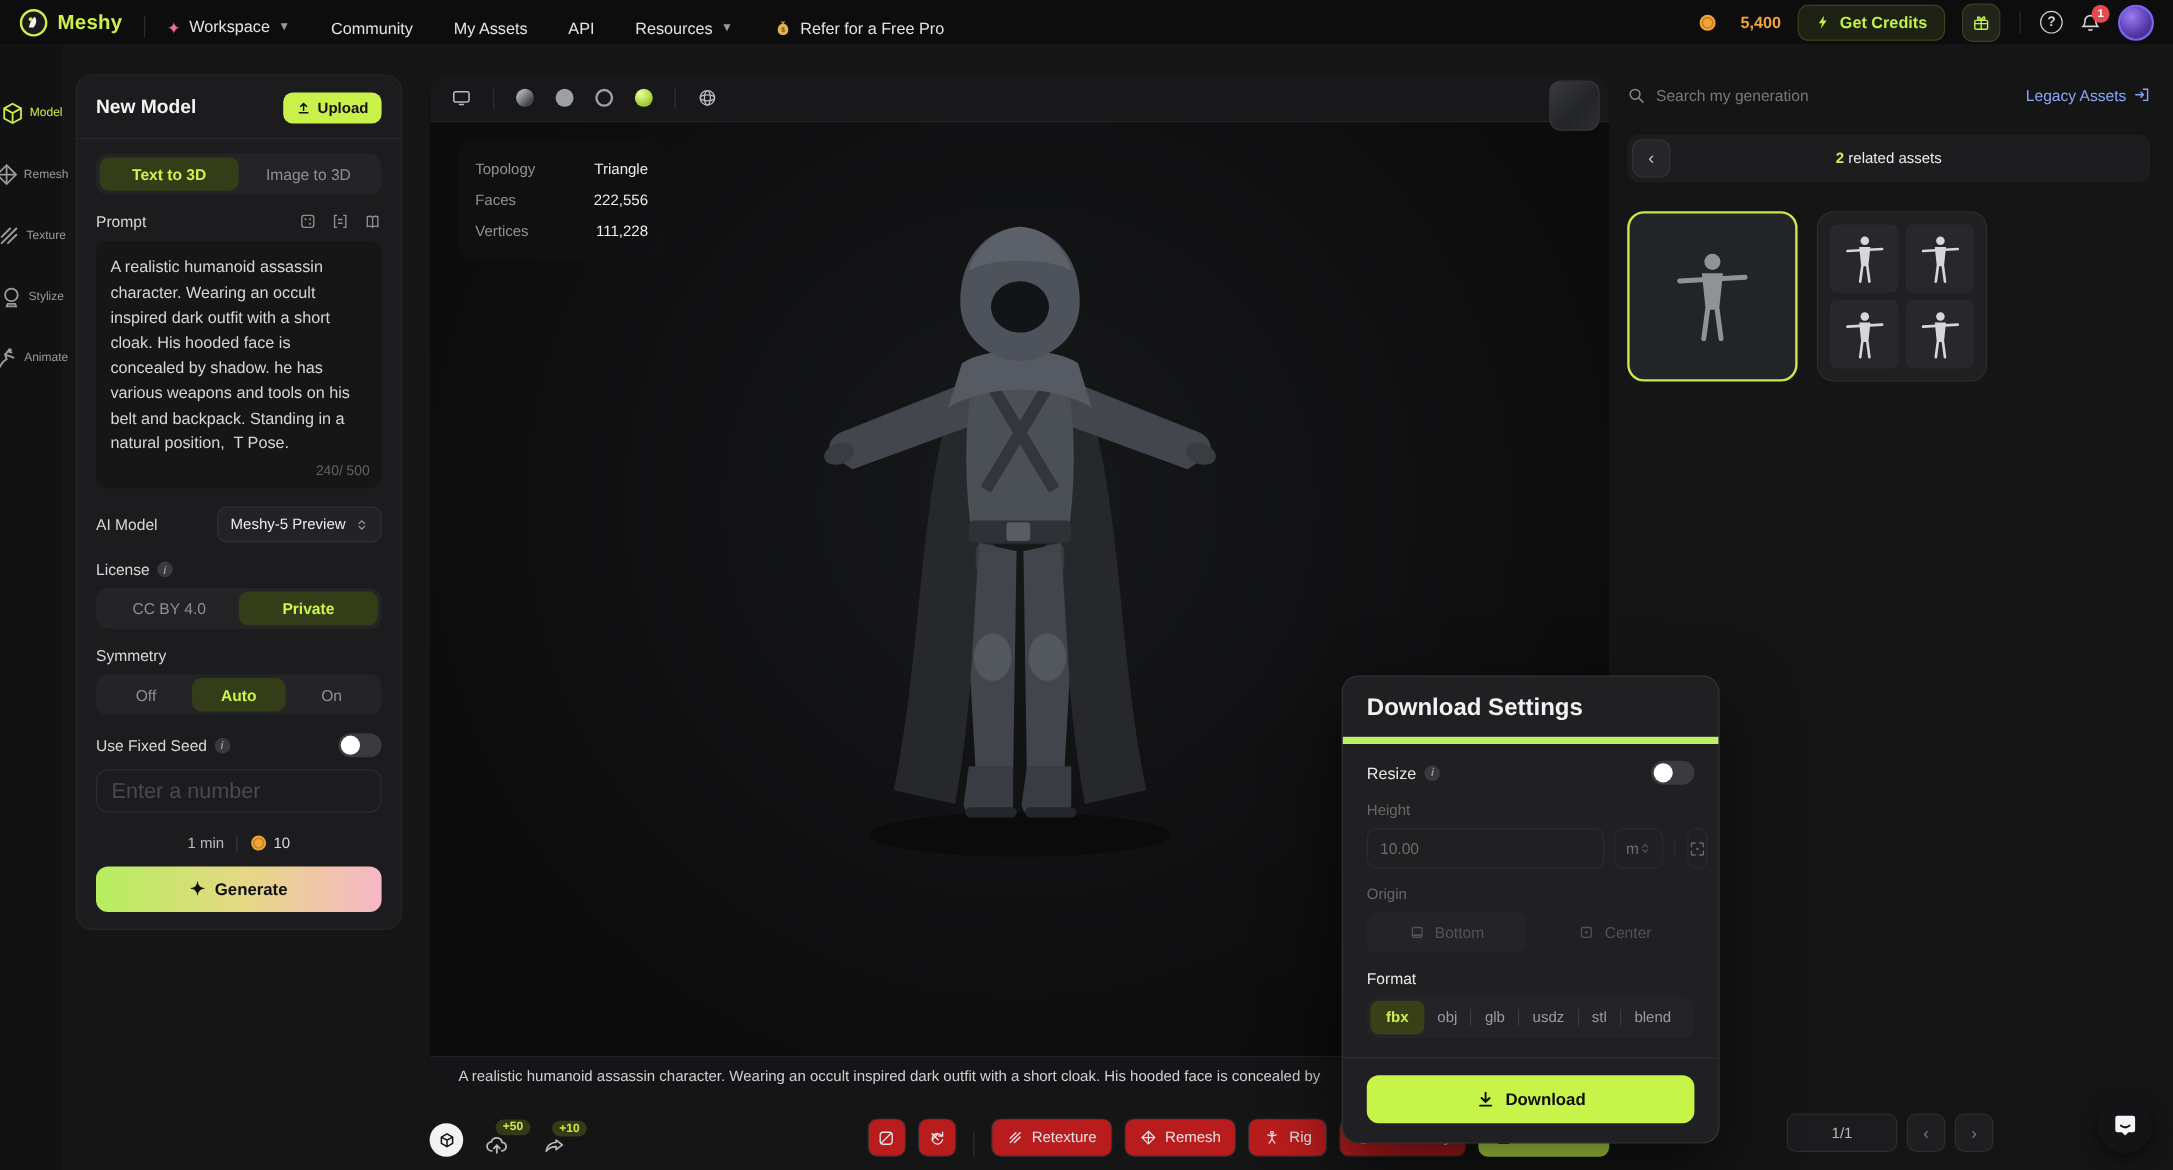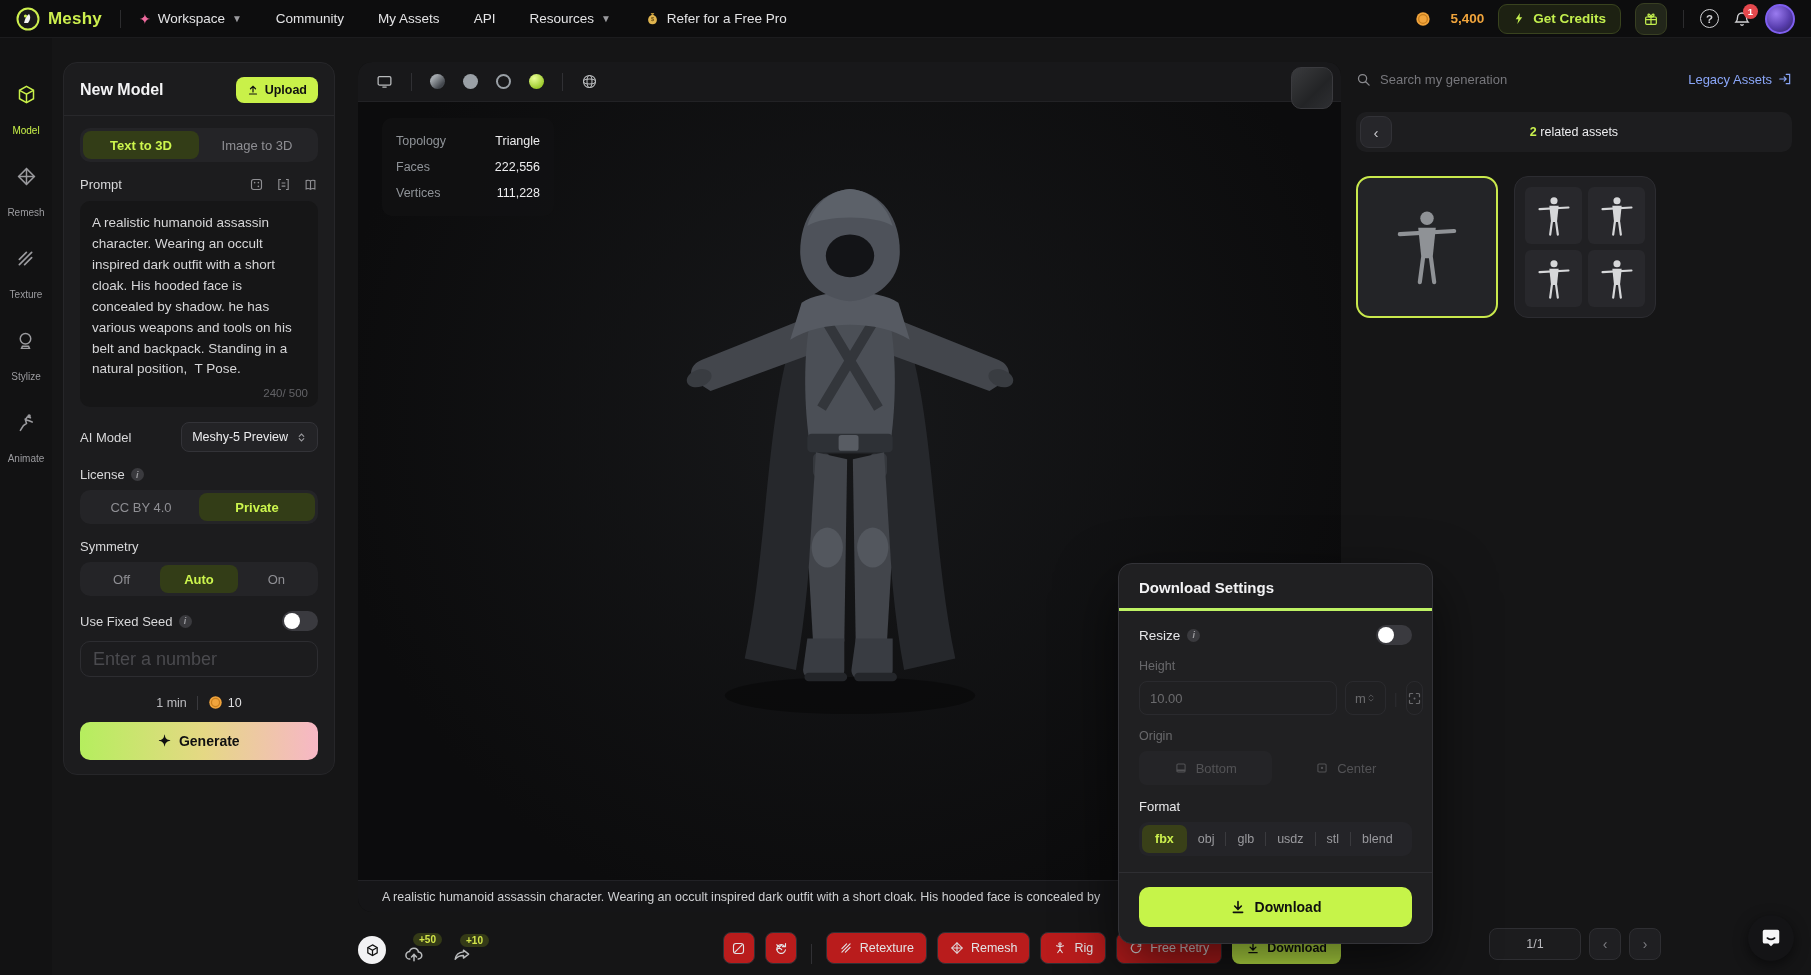--- a/index.html
+++ b/index.html
@@ -2,39 +2,39 @@
 <html><head>
 <meta charset="utf-8">
 <style>
   * { margin:0; padding:0; box-sizing:border-box; }
   html,body { background:#0b0b0c; }
   body { font-family:"Liberation Sans", sans-serif; color:#e6e6e8; overflow:hidden; }
   .app { position:relative; width:1811px; height:975px; background:#151516; overflow:hidden; }
 
   
   .nav { position:absolute; top:0; left:0; right:0; height:38px; background:#0d0d0e; display:flex; align-items:center; padding:0 16px; border-bottom:1px solid #1c1c1e; z-index:30; }
-  .nav-left { display:flex; align-items:center; gap:0; }
+  .nav-left { display:flex; align-items:flex-end; gap:0; }
   .brand { display:flex; align-items:center; gap:8px; }
   .brand-name { font-size:17px; font-weight:800; color:#cdef4e; letter-spacing:.2px; }
   .nav-divider { width:1px; height:18px; background:#2c2c2e; margin:0 18px; }
   .nav-item { display:flex; align-items:center; gap:7px; font-size:13.5px; color:#e3e3e5; margin-right:34px; cursor:pointer; white-space:nowrap; }
   .nav-item .chev { color:#9a9a9e; font-size:10px; }
   .sparkle-pink { color:#ef6a9e; font-size:14px; }
   .nav-right { margin-left:auto; display:flex; align-items:center; gap:14px; }
   .credits { display:flex; align-items:center; gap:19px; color:#f0a43c; font-size:13.5px; font-weight:700; }
   .btn-getcredits { display:flex; align-items:center; gap:7px; height:30px; padding:0 14px; border-radius:9px; background:#1d2112; border:1px solid #39431e; color:#c3ef4e; font-size:13.5px; font-weight:700; cursor:pointer; }
   .btn-gift { width:32px; height:32px; border-radius:9px; background:#22261a; border:1px solid #383f22; display:grid; place-items:center; color:#c3ef4e; cursor:pointer; }
   .icon-help { width:19px; height:19px; border-radius:50%; border:1.6px solid #d0d0d3; color:#d0d0d3; display:grid; place-items:center; font-size:11.5px; font-weight:700; cursor:pointer; }
   .bell-wrap { position:relative; cursor:pointer; }
   .bell-badge { position:absolute; top:-6px; right:-7px; min-width:15px; height:15px; border-radius:999px; background:#e5484d; color:#fff; font-size:9.5px; font-weight:700; display:grid; place-items:center; padding:0 3px; }
   .avatar { width:30px; height:30px; border-radius:50%; background:radial-gradient(circle at 35% 30%, #9a7bf0, #5a3fb0 55%, #2c1f5e); border:2px solid #7f5ff0; cursor:pointer; }
 
   
   .rail { position:absolute; top:38px; left:0; width:52px; bottom:0; background:#121213; display:flex; flex-direction:column; align-items:center; padding-top:46px; gap:30px; z-index:10; }
-  .rail-item { display:flex; flex-direction:column; align-items:center; gap:20px; color:#9b9b9f; font-size:10px; cursor:pointer; }
+  .rail-item { display:flex; flex-direction:row; align-items:center; gap:4px; color:#9b9b9f; font-size:10px; cursor:pointer; }
   .rail-item.active { color:#c9f149; }
 
   
   .panel { position:absolute; left:63px; top:62px; width:272px; background:#1c1c1e; border:1px solid #262629; border-radius:14px; padding:14px 16px; z-index:15; }
   .panel-head { display:flex; align-items:center; justify-content:space-between;gap:15px; }
   .panel-title { font-size:16px; font-weight:700; color:#f3f3f5; }
   .btn-upload { display:flex; align-items:center; gap:6px; height:26px; padding:0 11px; background:#c9f149; color:#111; border:none; border-radius:8px; font-size:12.5px; font-weight:700; cursor:pointer; }
   .panel-divider { height:1px; background:#28282b; margin:12px -16px; }
   .seg { display:flex; background:#242427; border-radius:10px; padding:3px; }
   .seg-opt { flex:1; height:28px; display:grid; place-items:center; font-size:13px; color:#8f8f94; border-radius:8px; cursor:pointer; white-space:nowrap; }
@@ -97,21 +97,21 @@
   .related-text { font-size:12.5px; color:#ececee; }
   .related-text .cnt { color:#c9f04e; font-weight:700; }
   .thumbs { display:flex; gap:16px; margin-top:24px; }
   .thumb-card { width:142px; height:142px; border-radius:14px; cursor:pointer; }
   .thumb-sel { background:#232427; border:2px solid #c9e94c; display:grid; place-items:center; }
   .thumb-grid { background:#202023; border:1px solid #2c2c31; padding:10px; display:grid; grid-template-columns:1fr 1fr; gap:6px; }
   .cell { background:#28282c; border-radius:6px; display:grid; place-items:center; color:#d6d7d9; }
 
   
   .modal { position:absolute; left:1118px; top:563px; width:315px; background:#202022; border:1px solid #333338; border-radius:14px; box-shadow:0 24px 60px rgba(0,0,0,.6); z-index:40; }
-  .modal-head { padding:15px 20px 12px; border-bottom:3px solid #bef264; font-size:15px; font-weight:700; color:#f2f2f4; }
+  .modal-head { padding:15px 20px 12px; border-bottom:6px solid #bef264; font-size:20px; font-weight:700; color:#f2f2f4; }
   .modal-body { padding:14px 20px 0; }
   .mrow { display:flex; align-items:center; justify-content:space-between; }
   .mlabel { font-size:13.5px; color:#e6e6e8; display:flex; align-items:center; gap:7px; }
   .dim { opacity:.42; }
   .sublabel { margin-top:14px; font-size:12.5px; color:#c9c9cd; }
   .height-row { display:flex; align-items:center; gap:8px; margin-top:8px; }
   .h-input { flex:1; height:34px; background:transparent; border:1px solid #3a3a3f; border-radius:8px; padding:0 10px; color:#cfcfd2; font-size:13px; font-family:"Liberation Sans",sans-serif; }
   .unit-sel { width:62px; height:34px; border:1px solid #3a3a3f; border-radius:8px; display:flex; align-items:center; justify-content:space-between; padding:0 9px; font-size:13px; color:#cfcfd2; cursor:pointer; }
   .hr-div { color:#3a3a3f; font-size:15px; }
   .fit-btn { width:34px; height:34px; border:1px solid #3a3a3f; border-radius:8px; display:grid; place-items:center; color:#cfcfd2; cursor:pointer; }

